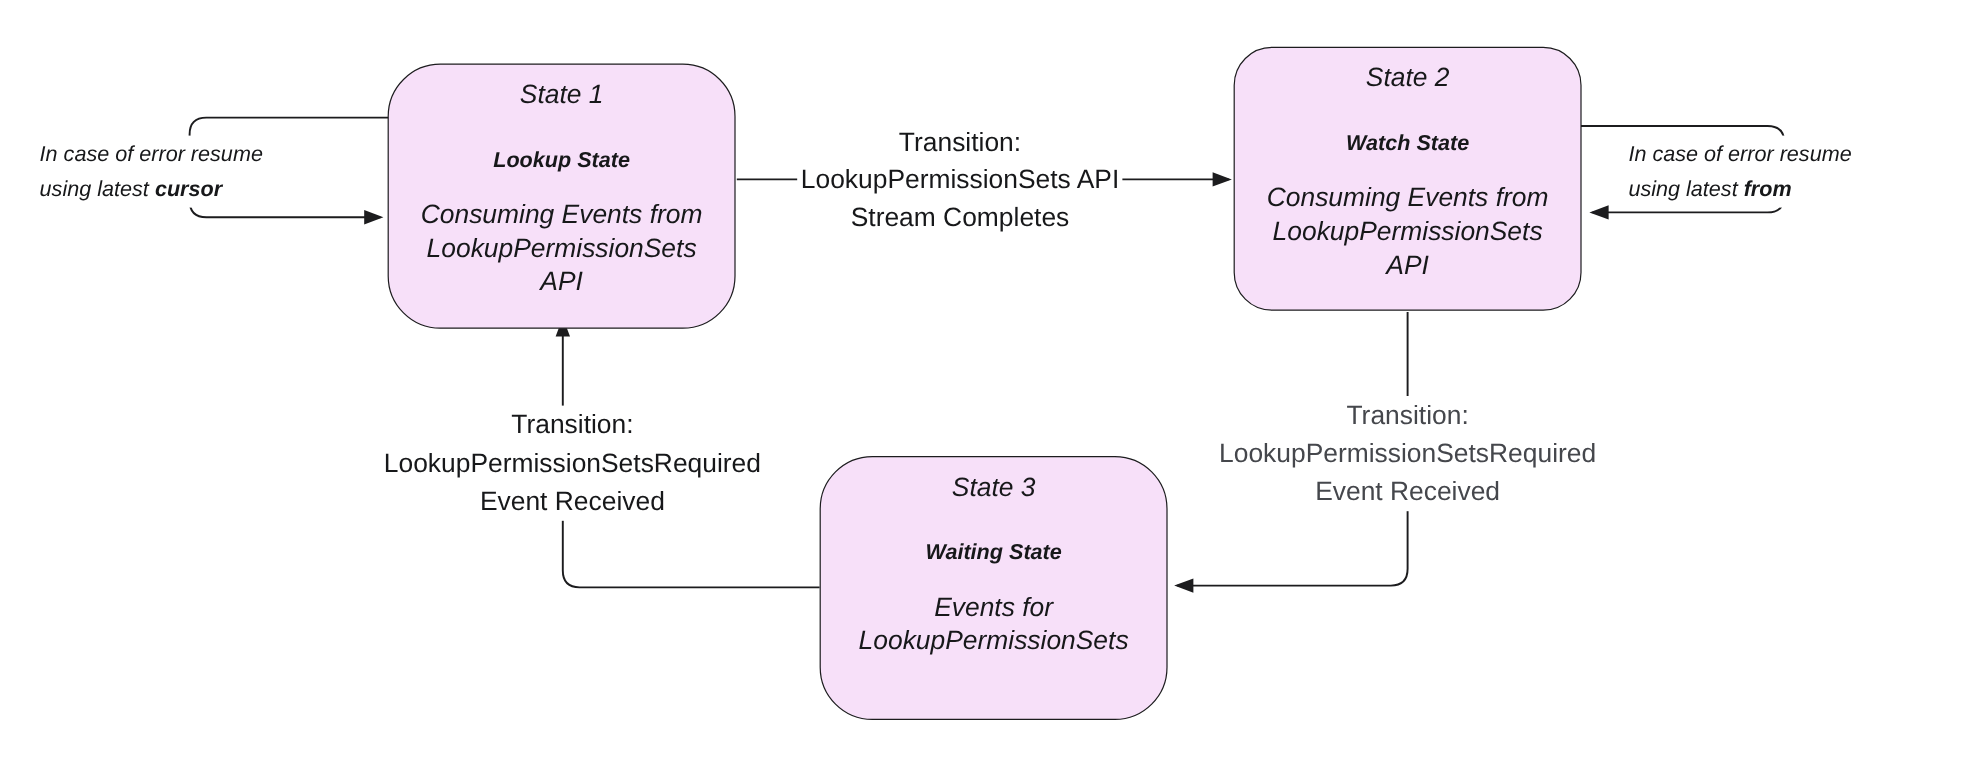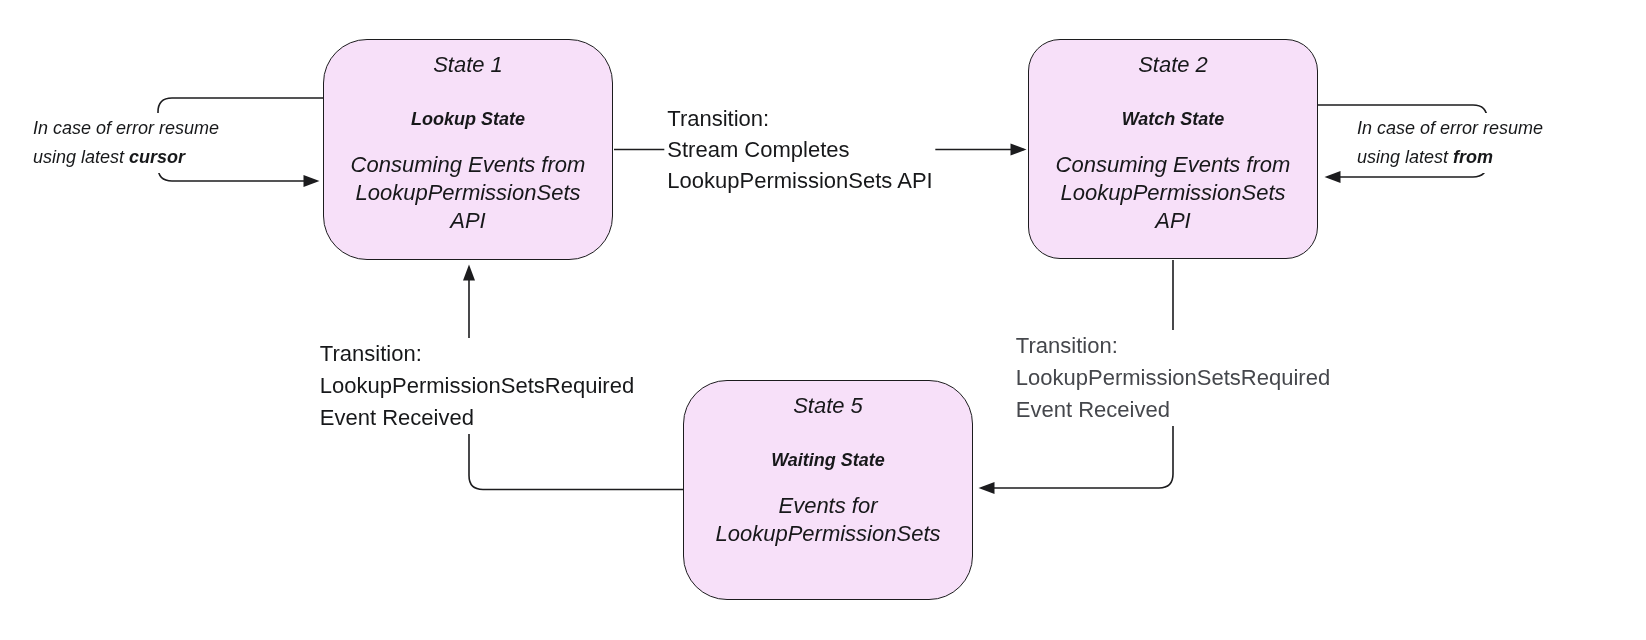--- a/index.html
+++ b/index.html
@@ -20,30 +20,30 @@
   .state{
     position:absolute;z-index:2;
     background:var(--state-fill);
     border:1.5px solid var(--state-border);
     border-radius:44px;
     color:var(--text-primary);
     text-align:center;
     padding-top:11px;
     font-style:italic;
   }
-  #state1{left:323px;top:39px;width:290px;height:221px;}
+  #state1{left:323px;top:53px;width:290px;height:221px;}
   #state2{left:1028px;top:39px;width:290px;height:220px;border-radius:32px;}
   #state3{left:683px;top:380px;width:290px;height:220px;}
   .s-title{font-size:22px;line-height:28px;}
   .s-name{margin-top:26px;font-size:18px;line-height:28px;font-weight:bold;}
   .s-body{margin-top:18px;font-size:22px;line-height:28px;}
 
   .t-label{
     position:absolute;z-index:3;transform:translateX(-50%);
-    text-align:left;background:var(--background);
+    text-align:center;background:var(--background);
     font-size:22px;line-height:31px;color:var(--text-primary);
     padding:0 3px;white-space:nowrap;
   }
   #label-mid{left:800px;top:103px;}
   #label-left{left:477px;top:338px;line-height:32px;}
   #label-right{left:1173px;top:330px;line-height:32px;color:var(--text-muted);}
 
   .loop-label{
     position:absolute;z-index:3;background:var(--background);
     font-size:18px;line-height:29px;font-style:italic;color:var(--text-primary);
@@ -85,32 +85,32 @@
     <div class="s-title">State 2</div>
     <div class="s-name">Watch State</div>
     <div class="s-body">
       <div>Consuming Events from</div>
       <div>LookupPermissionSets</div>
       <div>API</div>
     </div>
   </div>
 
   <div class="state" id="state3">
-    <div class="s-title">State 5</div>
+    <div class="s-title">State 3</div>
     <div class="s-name">Waiting State</div>
     <div class="s-body">
       <div>Events for</div>
       <div>LookupPermissionSets</div>
     </div>
   </div>
 
   <div class="t-label" id="label-mid">
     <div>Transition:</div>
+    <div>LookupPermissionSets API</div>
     <div>Stream Completes</div>
-    <div>LookupPermissionSets API</div>
   </div>
 
   <div class="t-label" id="label-right">
     <div>Transition:</div>
     <div>LookupPermissionSetsRequired</div>
     <div>Event Received</div>
   </div>
 
   <div class="t-label" id="label-left">
     <div>Transition:</div>

